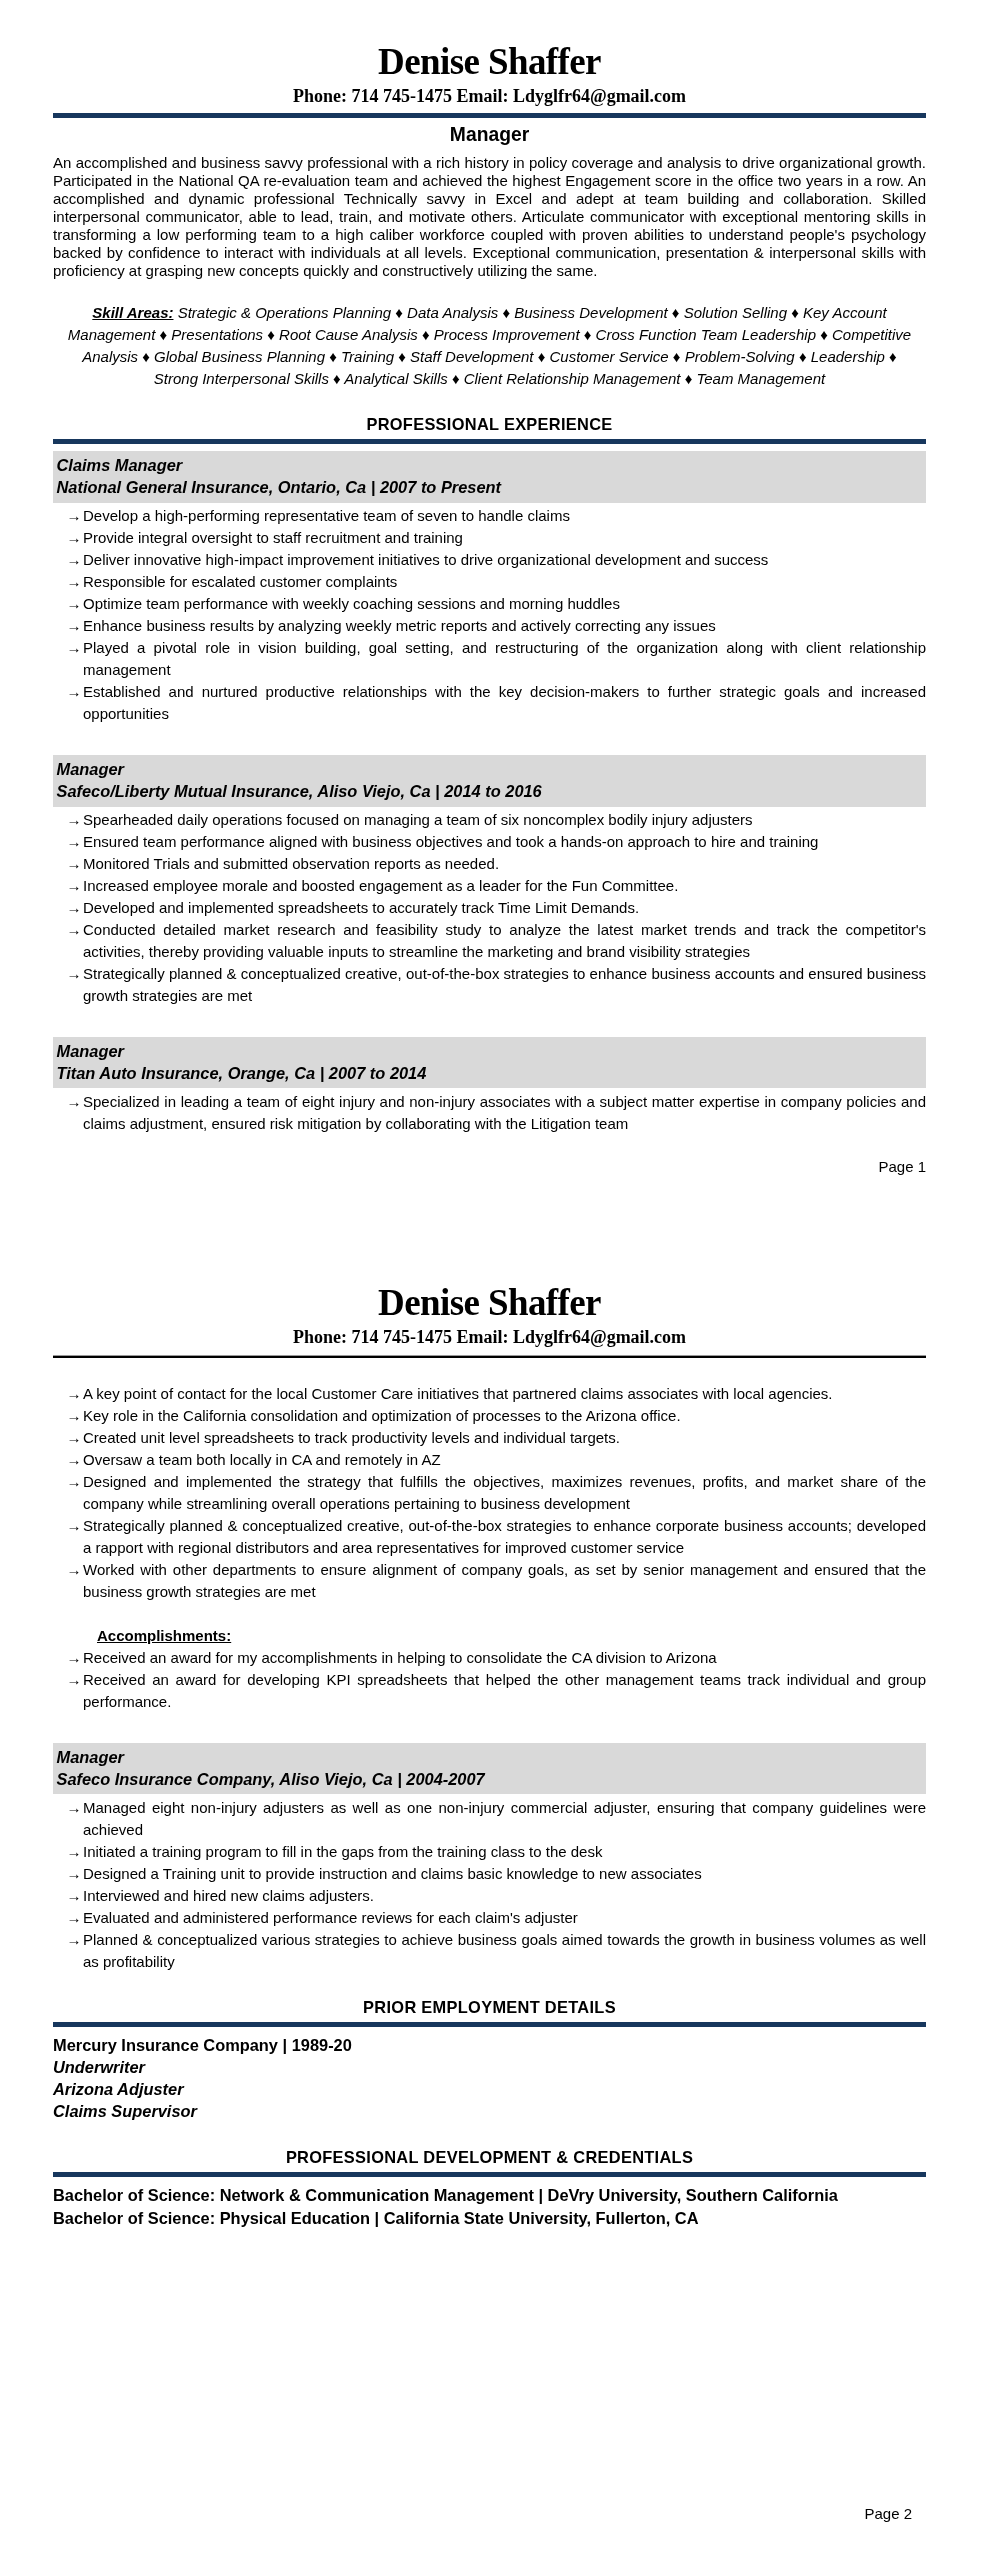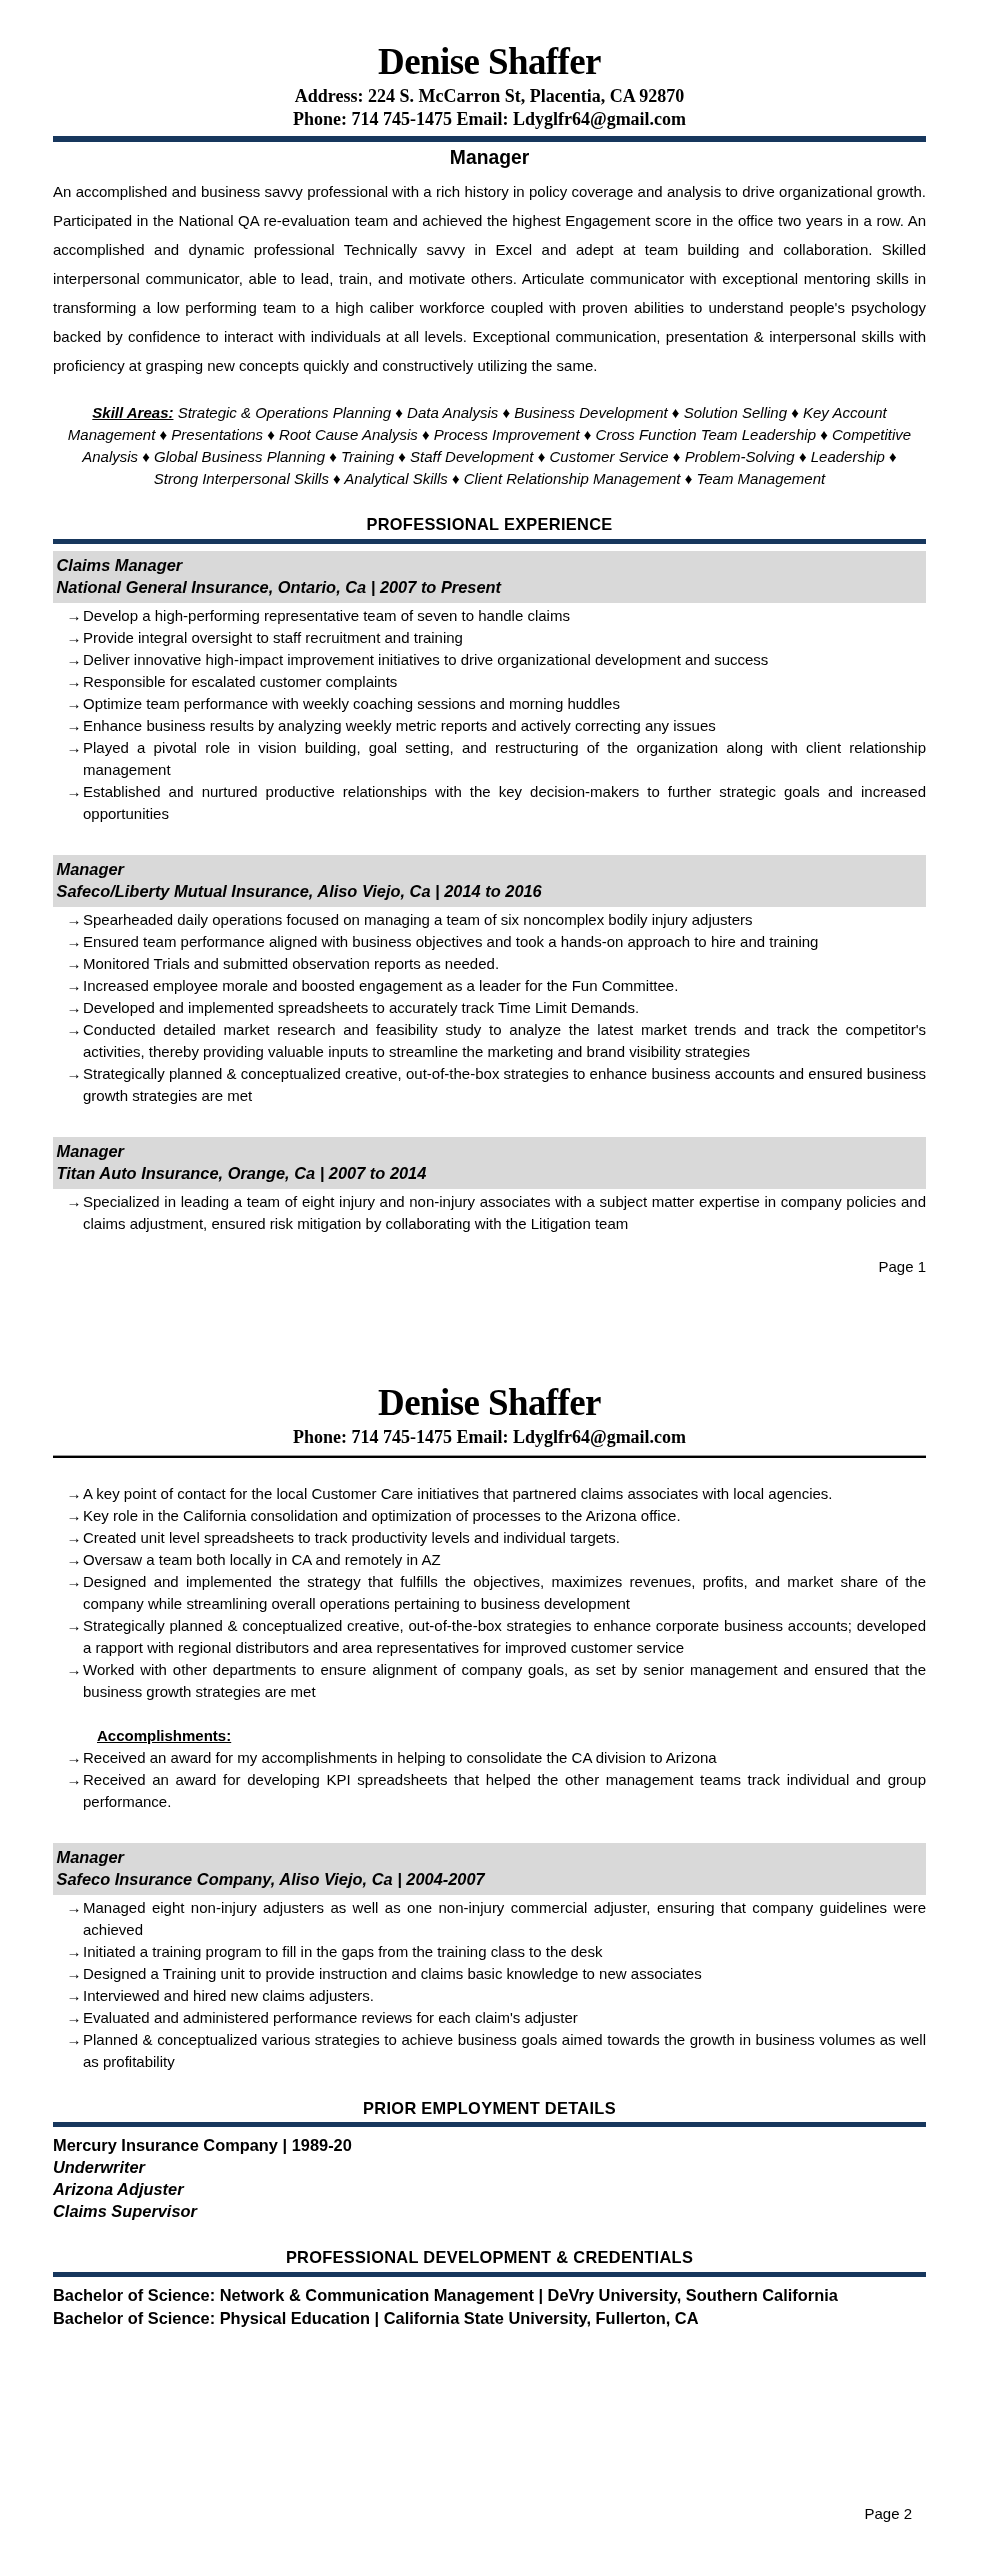--- a/index.html
+++ b/index.html
@@ -17,21 +17,21 @@
     letter-spacing:-0.6px;
   }
   .contact{
     font-family:"Liberation Serif",serif;font-weight:bold;
     font-size:18px;line-height:22px;text-align:center;margin-top:1.2px;
   }
   .rule-blue{height:5.3px;background:#17375D;margin-top:5.9px;}
   .rule-blue.under{margin-top:4.7px;}
   .rule-black{height:2.3px;background:#000;border-top:0.6px solid #999;margin-top:7px;}
   .role-title{font-size:19.3px;font-weight:bold;text-align:center;line-height:27px;margin-top:2.3px;}
-  .summary{margin:5.9px 0 0 0;font-size:15px;line-height:29px;text-align:justify;}
+  .summary{margin:5.9px 0 0 0;font-size:15px;line-height:18px;text-align:justify;}
   .skills{margin:22px 0 0 0;font-size:15px;line-height:22px;font-style:italic;text-align:center;padding:0 10.5px;}
   .skills .label{font-weight:bold;text-decoration:underline;}
   .section-heading{font-size:16.4px;font-weight:bold;text-align:center;line-height:20px;margin-top:24.6px;letter-spacing:0.3px;}
   .job{margin-top:7px;}
   .job.spaced{margin-top:30px;}
   .job-header{
     background:#D9D9D9;font-style:italic;font-weight:bold;
     font-size:16.4px;line-height:22px;padding:2.9px 4.7px 4.7px 3.5px;margin-bottom:2.3px;
   }
   .bullet{display:flex;font-size:15px;line-height:22px;}
@@ -48,21 +48,20 @@
   .credential{font-size:16.4px;font-weight:bold;line-height:23.4px;}
   .page2-label-abs{position:absolute;top:2489px;right:53px;margin:14px;}
 </style>
 </head>
 <body>
 
 <div id="doc">
   <div class="content">
 
     <div class="name">Denise Shaffer</div>
-    <div class="contact">Address: 224 S. McCarron St, Placentia, CA 92870</div>
     <div class="contact">Phone: 714 745-1475 Email: Ldyglfr64@gmail.com</div>
     <div class="rule-blue"></div>
     <div class="role-title">Manager</div>
 
     <p class="summary">An accomplished and business savvy professional with a rich history in policy coverage and analysis to drive organizational growth. Participated in the National QA re-evaluation team and achieved the highest Engagement score in the office two years in a row.  An accomplished and dynamic professional Technically savvy in Excel and adept at team building and collaboration. Skilled interpersonal communicator, able to lead, train, and motivate others. Articulate communicator with exceptional mentoring skills in transforming a low performing team to a high caliber workforce coupled with proven abilities to understand people's psychology backed by confidence to interact with individuals at all levels. Exceptional communication, presentation &amp; interpersonal skills with proficiency at grasping new concepts quickly and constructively utilizing the same.</p>
 
     <p class="skills"><span class="label">Skill Areas:</span> <span>Strategic &amp; Operations Planning ♦ Data Analysis ♦ Business Development ♦ Solution Selling ♦ Key Account Management ♦ Presentations ♦ Root Cause Analysis ♦ Process Improvement ♦ Cross Function Team Leadership ♦ Competitive Analysis ♦ Global Business Planning ♦ Training ♦ Staff Development ♦ Customer Service ♦ Problem-Solving ♦ Leadership ♦ Strong Interpersonal Skills ♦ Analytical Skills ♦ Client Relationship Management ♦ Team Management</span></p>
 
     <div class="section-heading">PROFESSIONAL EXPERIENCE</div>
     <div class="rule-blue under"></div>

